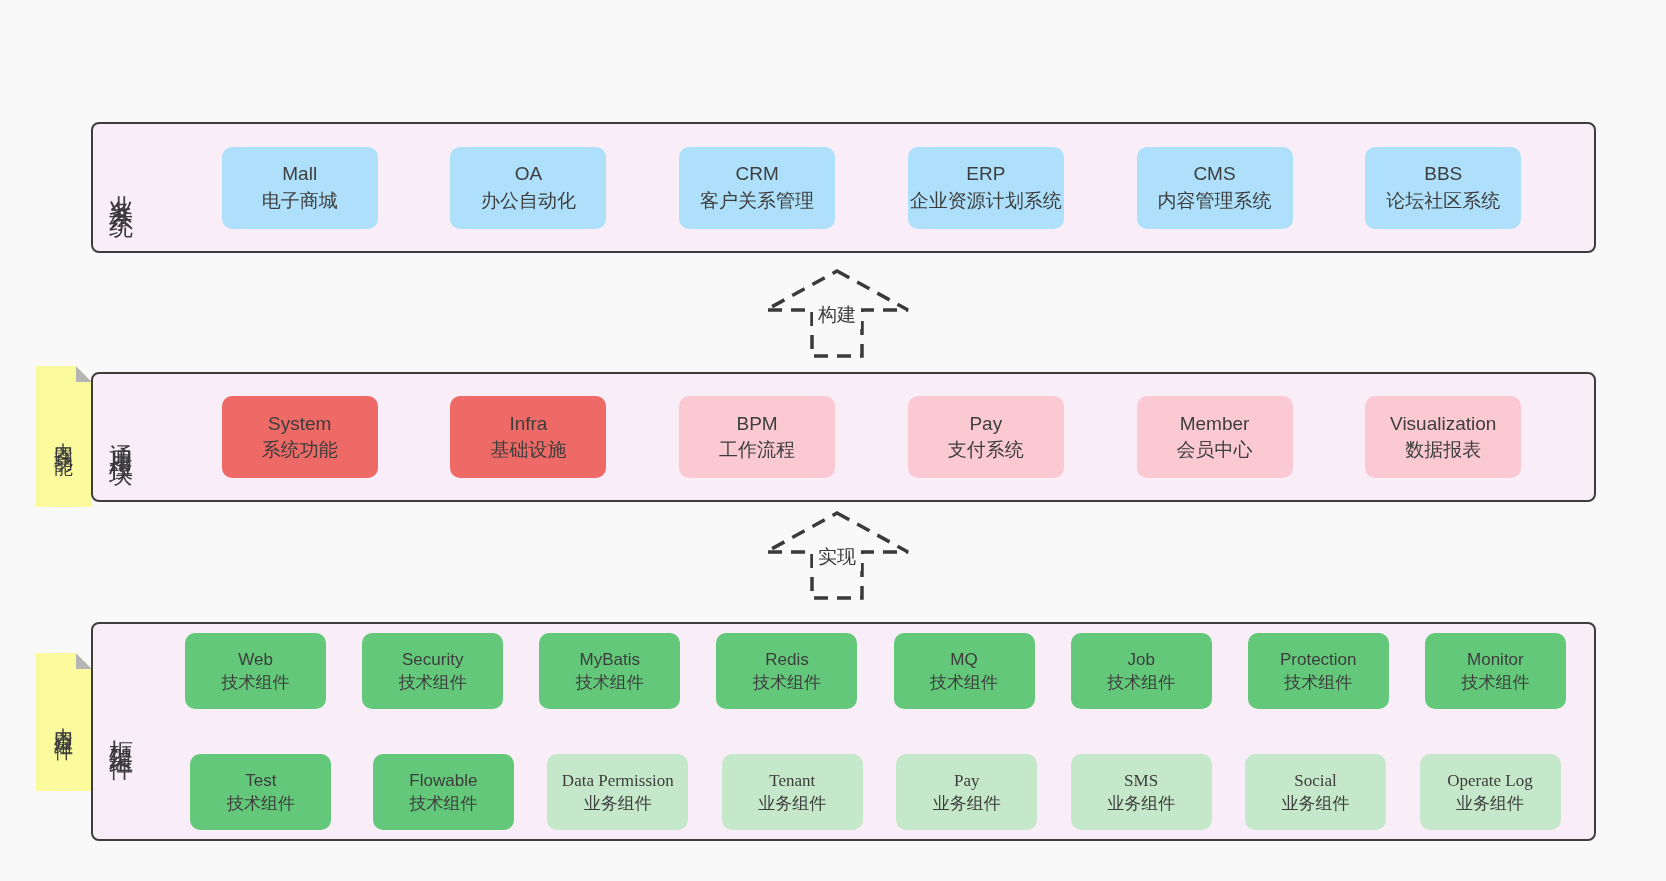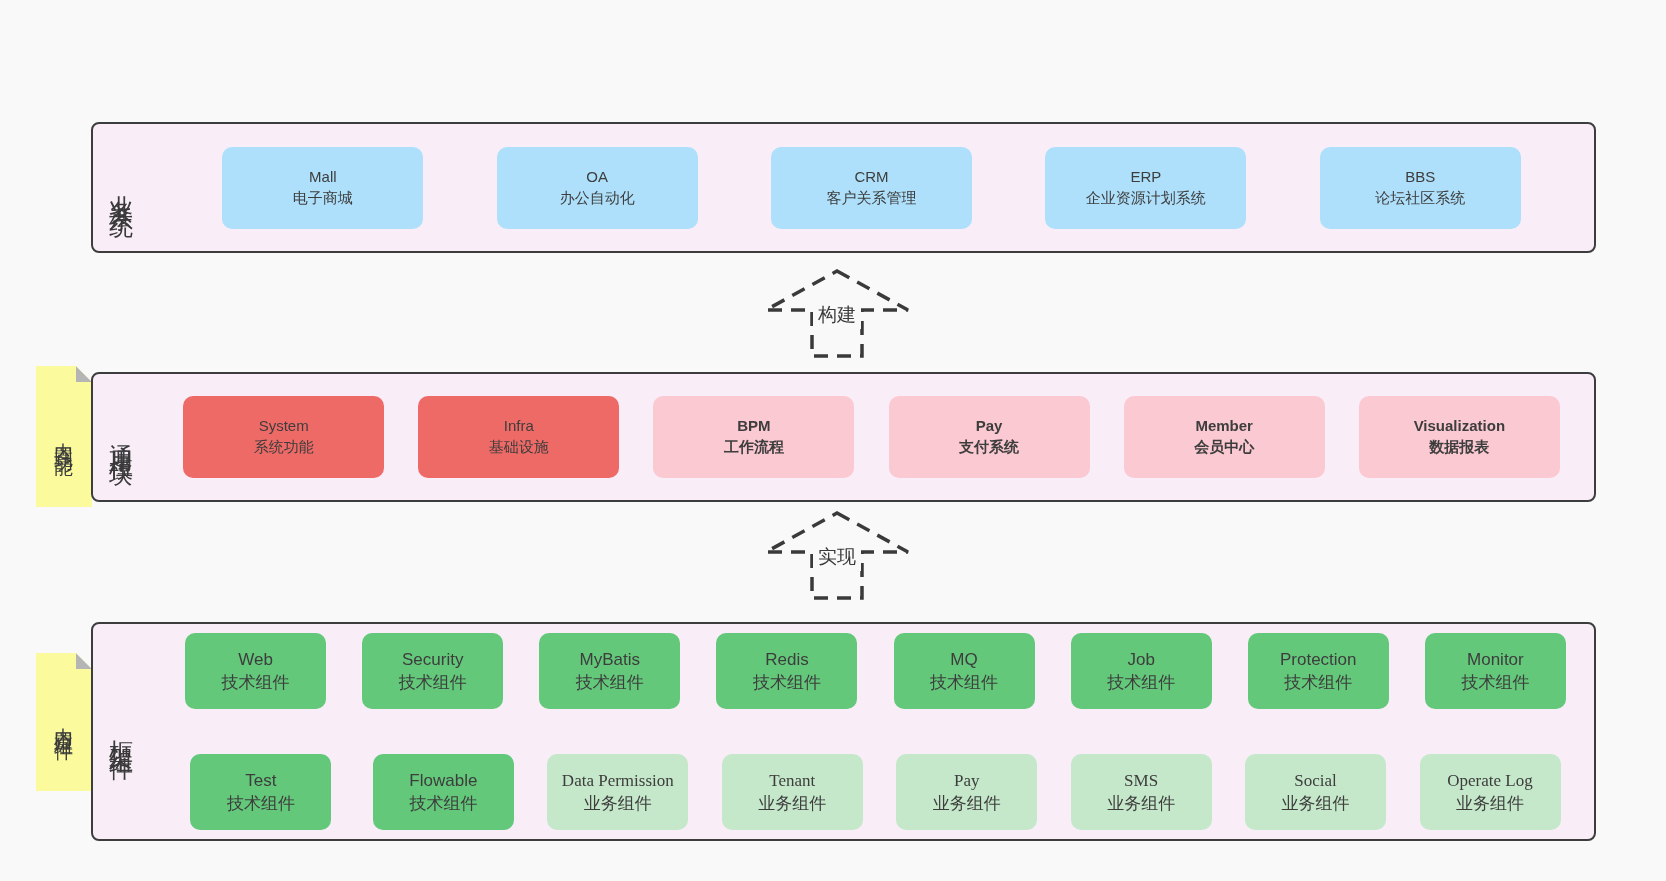--- a/index.html
+++ b/index.html
@@ -53,25 +53,25 @@
 
   
   .box{
     border-radius:10px;
     display:flex;flex-direction:column;align-items:center;justify-content:center;
     text-align:center;
     line-height:1.38;
     color:#3d3d3d;
     box-sizing:border-box;
   }
-  .w6{width:201px;height:82px;font-size:15px;}
+  .w6{width:156px;height:82px;font-size:19px;}
   .w8{width:141px;height:76px;font-size:17px;padding:0 8px;}
   .blue  {background:var(--blue,#aee0fb);}
   .red   {background:var(--red,#ee6a66);}
-  .pink  {background:var(--pink,#fac9d2);font-weight:bold;}
+  .pink  {background:var(--pink,#fac9d2);}
   .gdark {background:var(--green-dark,#63c87a);margin-left:8px;}
   .glight{background:var(--green-light,#c5e8ca);font-family:Liberation Serif, serif;}
 
   
   .note{
     position:absolute;
     background:var(--note-yellow,#fbfb9e);
     clip-path:polygon(0 0,calc(100% - 16px) 0,100% 16px,100% 100%,0 100%);
     display:flex;align-items:center;justify-content:center;
   }
@@ -118,20 +118,24 @@
       </div>
       <div class="box w6 blue">
         <div>CRM</div>
         <div>客户关系管理</div>
       </div>
       <div class="box w6 blue">
         <div>ERP</div>
         <div>企业资源计划系统</div>
       </div>
       <div class="box w6 blue">
+        <div>CMS</div>
+        <div>内容管理系统</div>
+      </div>
+      <div class="box w6 blue">
         <div>BBS</div>
         <div>论坛社区系统</div>
       </div>
     </div>
   </div>
 
   <div class="arrow arrow1">
     <svg width="150" height="92" viewBox="0 0 150 92">
       <path d="M75 3 L146 42 L100 42 L100 88 L50 88 L50 42 L4 42 Z" fill="none" stroke="#3a3a3a" stroke-width="3.5" stroke-dasharray="14 9"></path>
     </svg>

